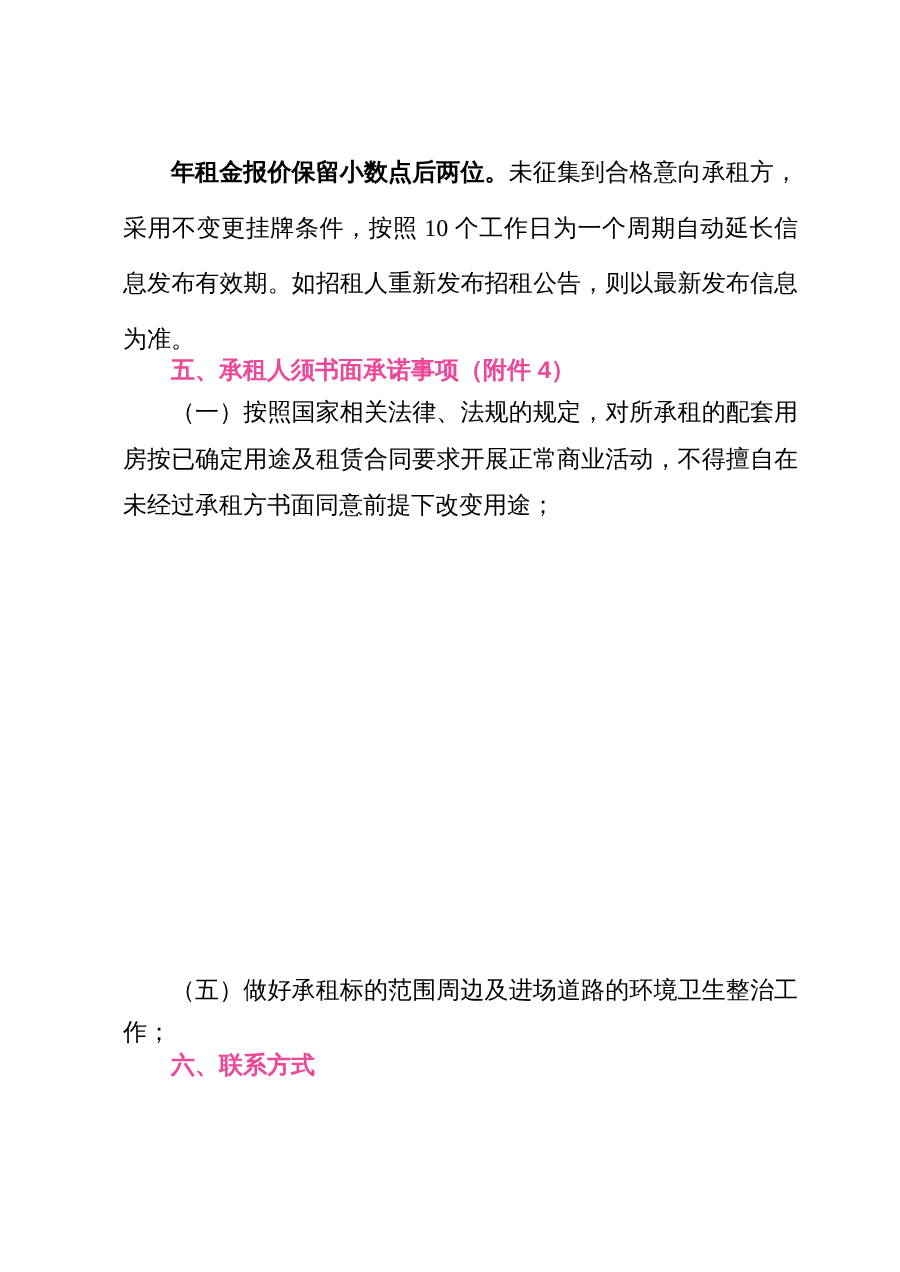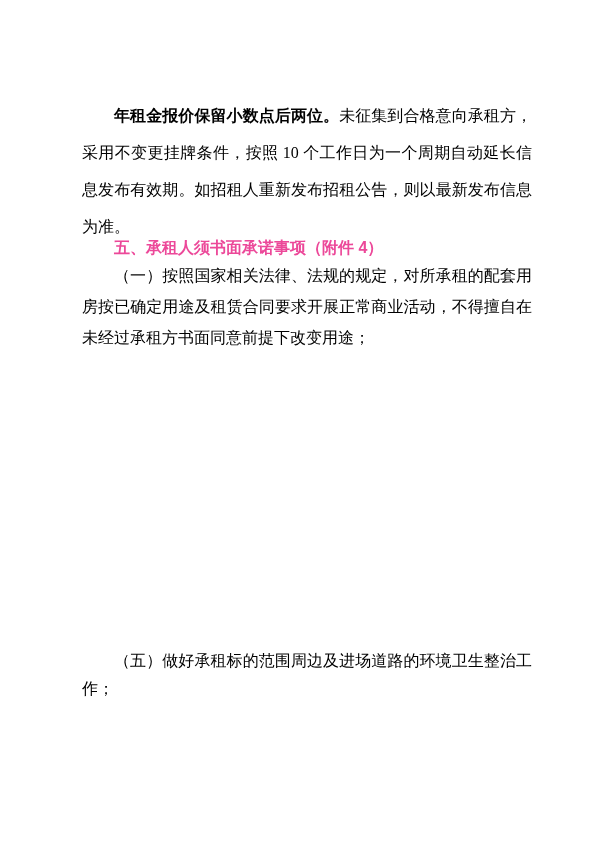--- a/index.html
+++ b/index.html
@@ -63,14 +63,15 @@
   <p id="h5" class="heading">五、承租人须书面承诺事项（附件 4）</p>
 
   <p id="p2" class="par">（一）按照国家相关法律、法规的规定，对所承租的配套用房按已确定用途及租赁合同要求开展正常商业活动，不得擅自在未经过承租方书面同意前提下改变用途；</p>
 
 
 
 
   <p id="p6" class="par">（五）做好承租标的范围周边及进场道路的环境卫生整治工作；</p>
 
 
+  <p id="h6" class="heading">六、联系方式</p>
 
 </div>
 
 </body></html>

